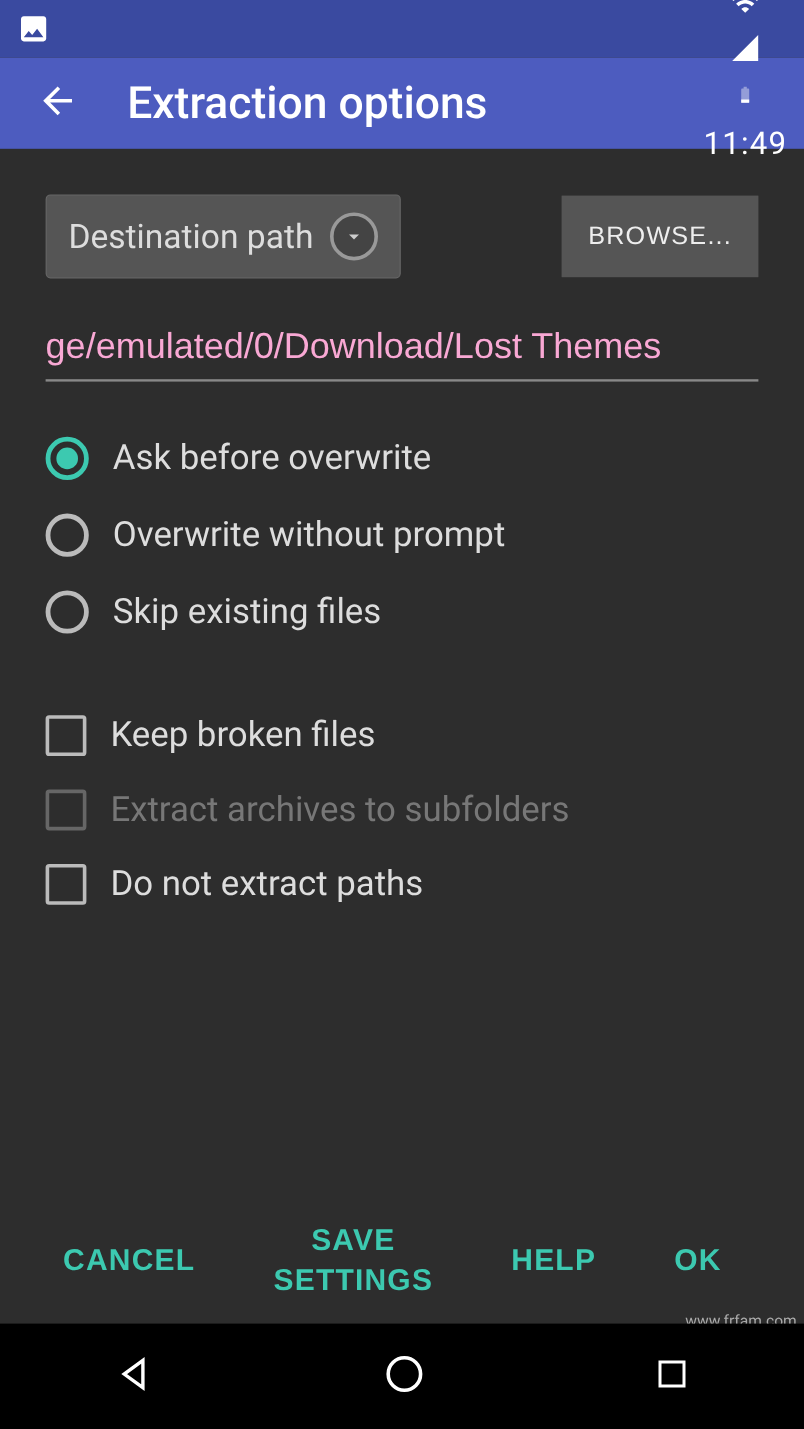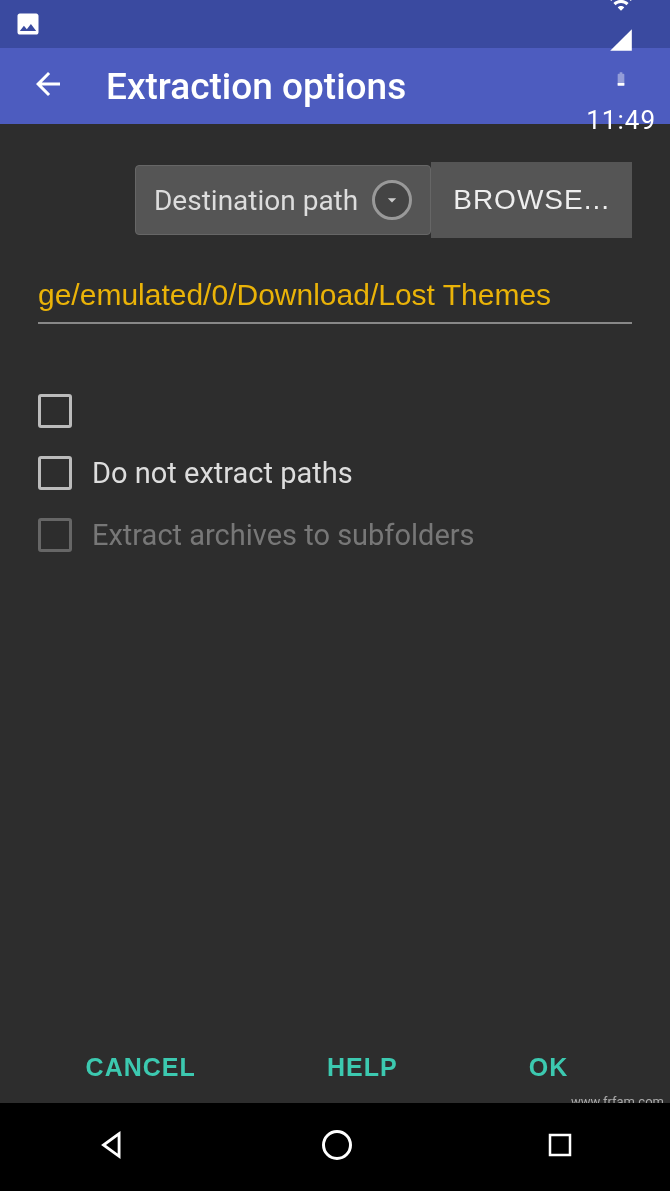--- a/index.html
+++ b/index.html
@@ -37,21 +37,21 @@
 .app-bar-title {
   color: #fff;
   font-size: 37px;
   font-weight: 500;
 }
 .content {
   padding: 38px 38px 0 38px;
 }
 .row-top {
   display: flex;
-  justify-content: flex-end;
+  justify-content: space-between;
   align-items: center;
   margin-bottom: 34px;
 }
 .dest-box {
   background: #555;
   border: 1px solid #666;
   border-radius: 4px;
   padding: 14px 18px;
   display: flex;
   align-items: center;
@@ -62,34 +62,34 @@
   width: 40px; height: 40px;
   border: 3px solid #999;
   border-radius: 50%;
   display: flex; align-items: center; justify-content: center;
   background: #444;
 }
 .browse-btn {
   background: #555;
   border: none;
   color: #eee;
-  font-size: 28px;
+  font-size: 21px;
   font-weight: 500;
   padding: 22px 22px;
   letter-spacing: 1px;
 }
 .path-input {
   width: 100%;
   background: transparent;
   border: none;
   border-bottom: 2px solid #888;
-  color: #eab308;
+  color: #f9a8d4;
   font-size: 30px;
   padding: 6px 0 10px 0;
-  margin-bottom: 56px;
+  margin-bottom: 32px;
   outline: none;
 }
 .radio-group { margin-bottom: 40px; }
 .radio-item, .check-item {
   display: flex;
   align-items: center;
   gap: 20px;
   padding: 14px 0;
 }
 .radio-outer {
@@ -218,39 +218,58 @@
         <svg width="20" height="20" viewBox="0 0 24 24" fill="#ccc">
             <path d="M7 10l5 5 5-5z"></path>
           </svg>
       </span>
     </div>
     <button class="browse-btn">BROWSE...</button>
   </div>
 
   <input class="path-input" type="text" value="ge/emulated/0/Download/Lost Themes" style="">
 
+  <div class="radio-group">
+    <div class="radio-item">
+      <span class="radio-outer">
+          <span class="radio-inner"></span>
+        </span>
+      <span class="radio-label">Ask before overwrite</span>
+    </div>
+    <div class="radio-item">
+      <span class="radio-outer unselected"></span>
+      <span class="radio-label">Overwrite without prompt</span>
+    </div>
+    <div class="radio-item">
+      <span class="radio-outer unselected"></span>
+      <span class="radio-label">Skip existing files</span>
+    </div>
+  </div>
 
   <div>
     <div class="check-item">
       <span class="check-box"></span>
+      <span class="check-label">Keep broken files</span>
+    </div>
+    <div class="check-item">
+      <span class="check-box disabled"></span>
+      <span class="check-label disabled">Extract archives to subfolders</span>
     </div>
     <div class="check-item">
       <span class="check-box"></span>
       <span class="check-label">Do not extract paths</span>
     </div>
-    <div class="check-item">
-      <span class="check-box disabled"></span>
-      <span class="check-label disabled">Extract archives to subfolders</span>
-    </div>
   </div>
 
 </div>
 
 <div class="bottom-actions">
   <button class="action-btn">CANCEL</button>
+  <button class="action-btn" style="white-space:pre-line">SAVE
+SETTINGS</button>
   <button class="action-btn">HELP</button>
   <button class="action-btn">OK</button>
 </div>
 
 <div class="watermark">www.frfam.com</div>
 
 <div class="nav-bar">
   <span>
     <svg width="34" height="34" viewBox="0 0 24 24" fill="none" stroke="#fff" stroke-width="2">
         <path d="M17 4 L6 12 L17 20 Z"></path>

